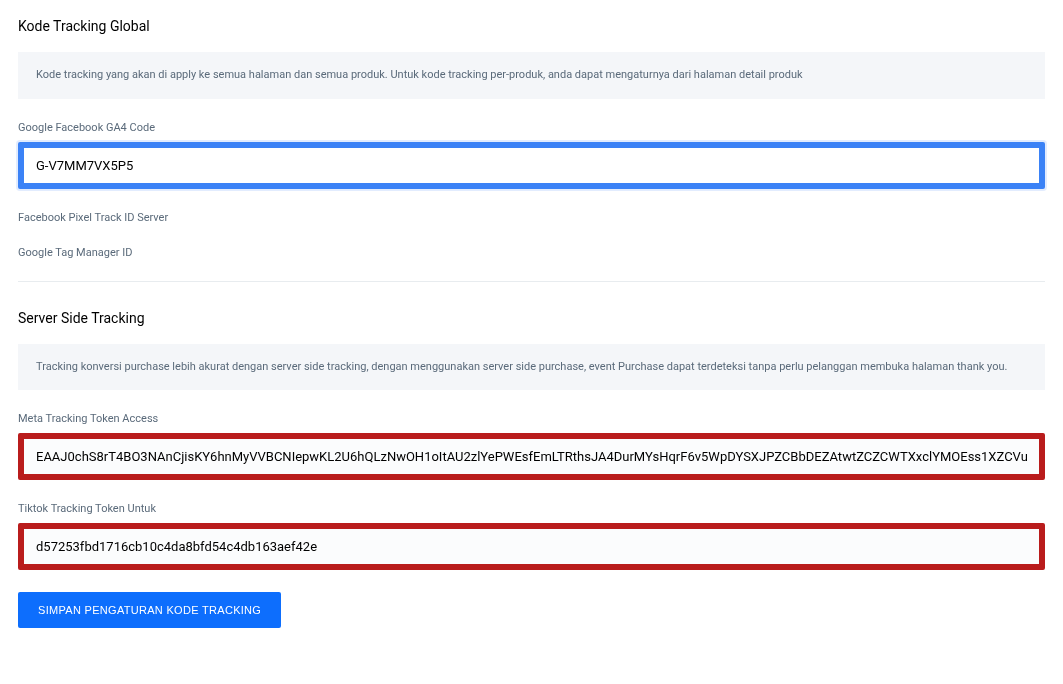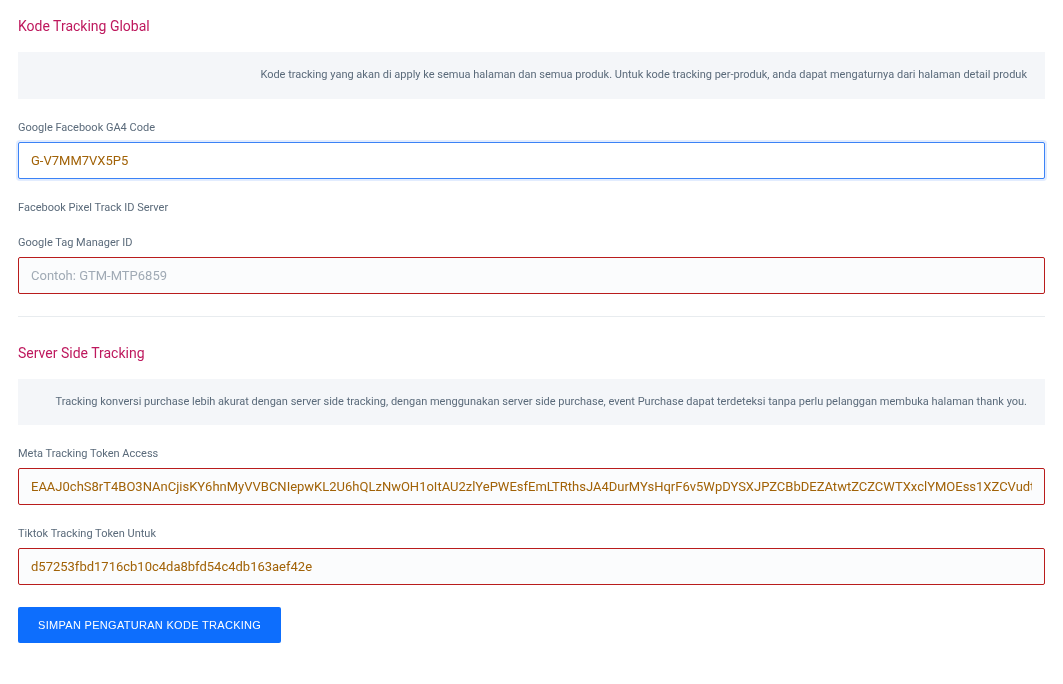--- a/index.html
+++ b/index.html
@@ -11,49 +11,48 @@
       font-family: -apple-system, BlinkMacSystemFont, "Segoe UI", Roboto, "Helvetica Neue", Arial, sans-serif;
       background: #ffffff;
       color: #2c3e50;
       font-size: 13px;
       padding: 18px;
       width: 1063px;
     }
     .section-title {
       font-size: 14px;
       font-weight: 400;
-      color: #be185d;
+      color: #000000;
       margin-bottom: 18px;
     }
     .info-box {
       background: #f4f6f9;
       padding: 15px 18px;
       font-size: 11px;
       color: #5a6a7a;
       margin-bottom: 22px;
       line-height: 1.5;
-      text-align: right;
     }
     .field-label {
       font-size: 11px;
       color: #5a6a7a;
       margin-bottom: 8px;
       display: block;
     }
     .field-group {
       margin-bottom: 22px;
     }
     .text-input {
       width: 100%;
       padding: 10px 12px;
       font-size: 13px;
-      border: 1px solid #b91c1c;
+      border: 6px solid #b91c1c;
       border-radius: 2px;
       background: #fbfcfd;
-      color: #a16207;
+      color: #000000;
       font-family: inherit;
     }
     .text-input::placeholder {
       color: #a0aab5;
     }
     .text-input.focused {
       outline: none;
       border-color: #3b82f6;
       box-shadow: 0 0 0 2px rgba(59, 130, 246, 0.15);
       background: #ffffff;
@@ -90,21 +89,20 @@
   <label class="field-label">Google Facebook GA4 Code</label>
   <input type="text" class="text-input focused" value="G-V7MM7VX5P5" style="">
 </div>
 
 <div class="field-group">
   <label class="field-label">Facebook Pixel Track ID Server</label>
 </div>
 
 <div class="field-group">
   <label class="field-label">Google Tag Manager ID</label>
-  <input type="text" class="text-input" placeholder="Contoh: GTM-MTP6859" style="">
 </div>
 
 <hr class="divider">
 
 
 <h2 class="section-title">Server Side Tracking</h2>
 
 <div class="info-box">Tracking konversi purchase lebih akurat dengan server side tracking, dengan menggunakan server side purchase, event Purchase dapat terdeteksi tanpa perlu pelanggan membuka halaman thank you.</div>
 
 <div class="field-group">

